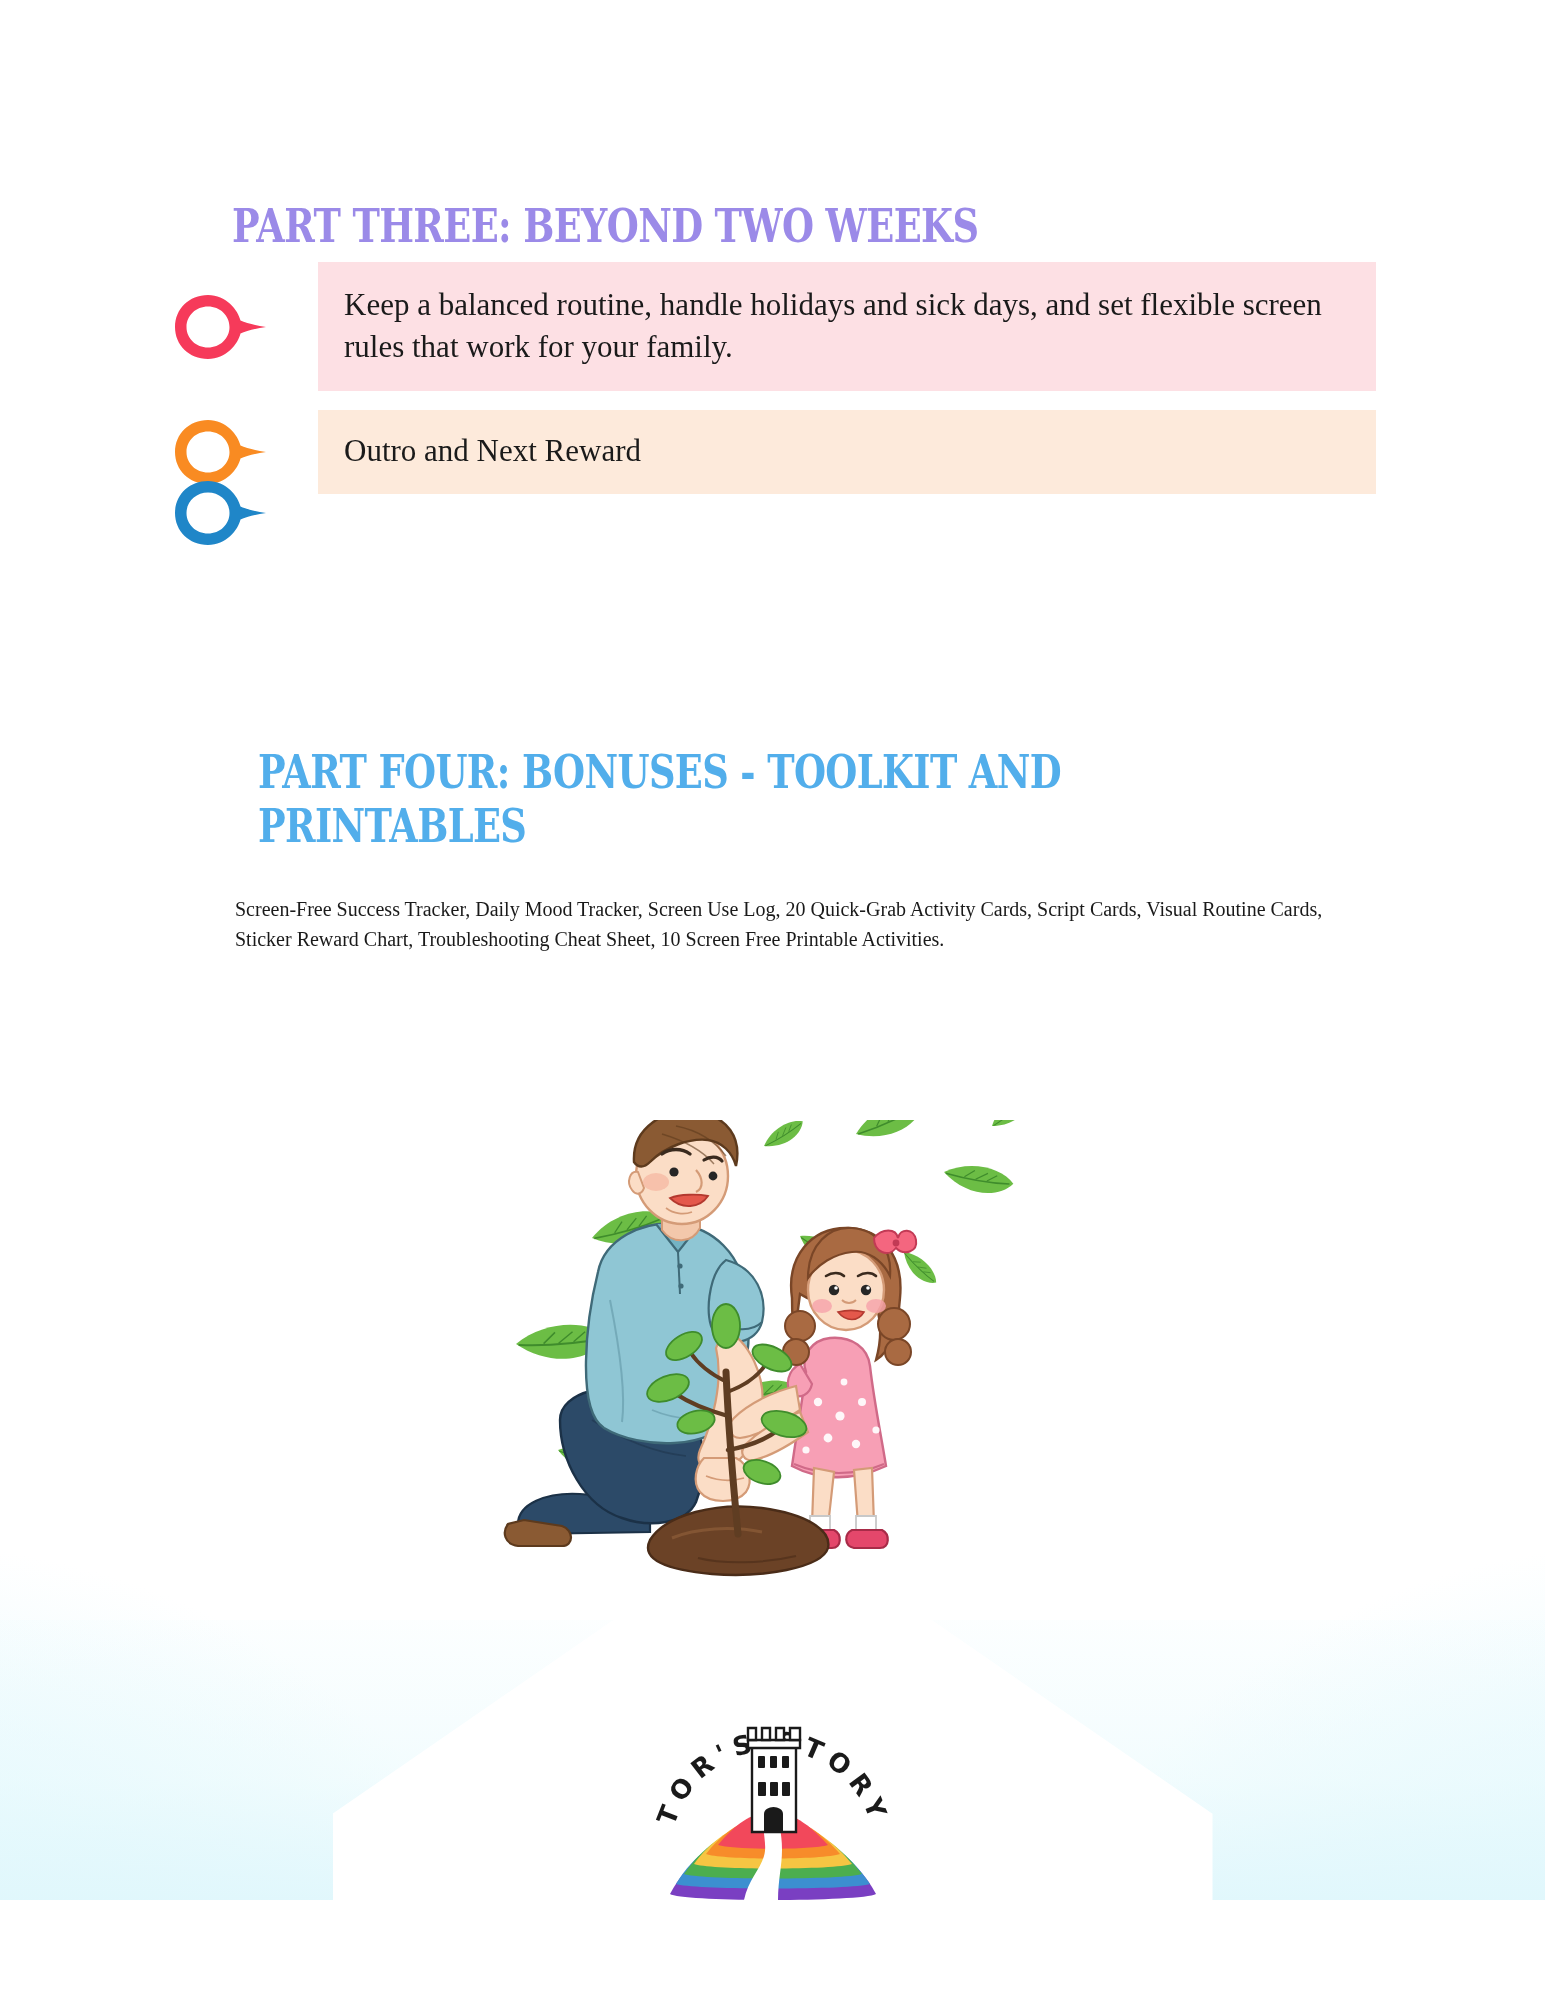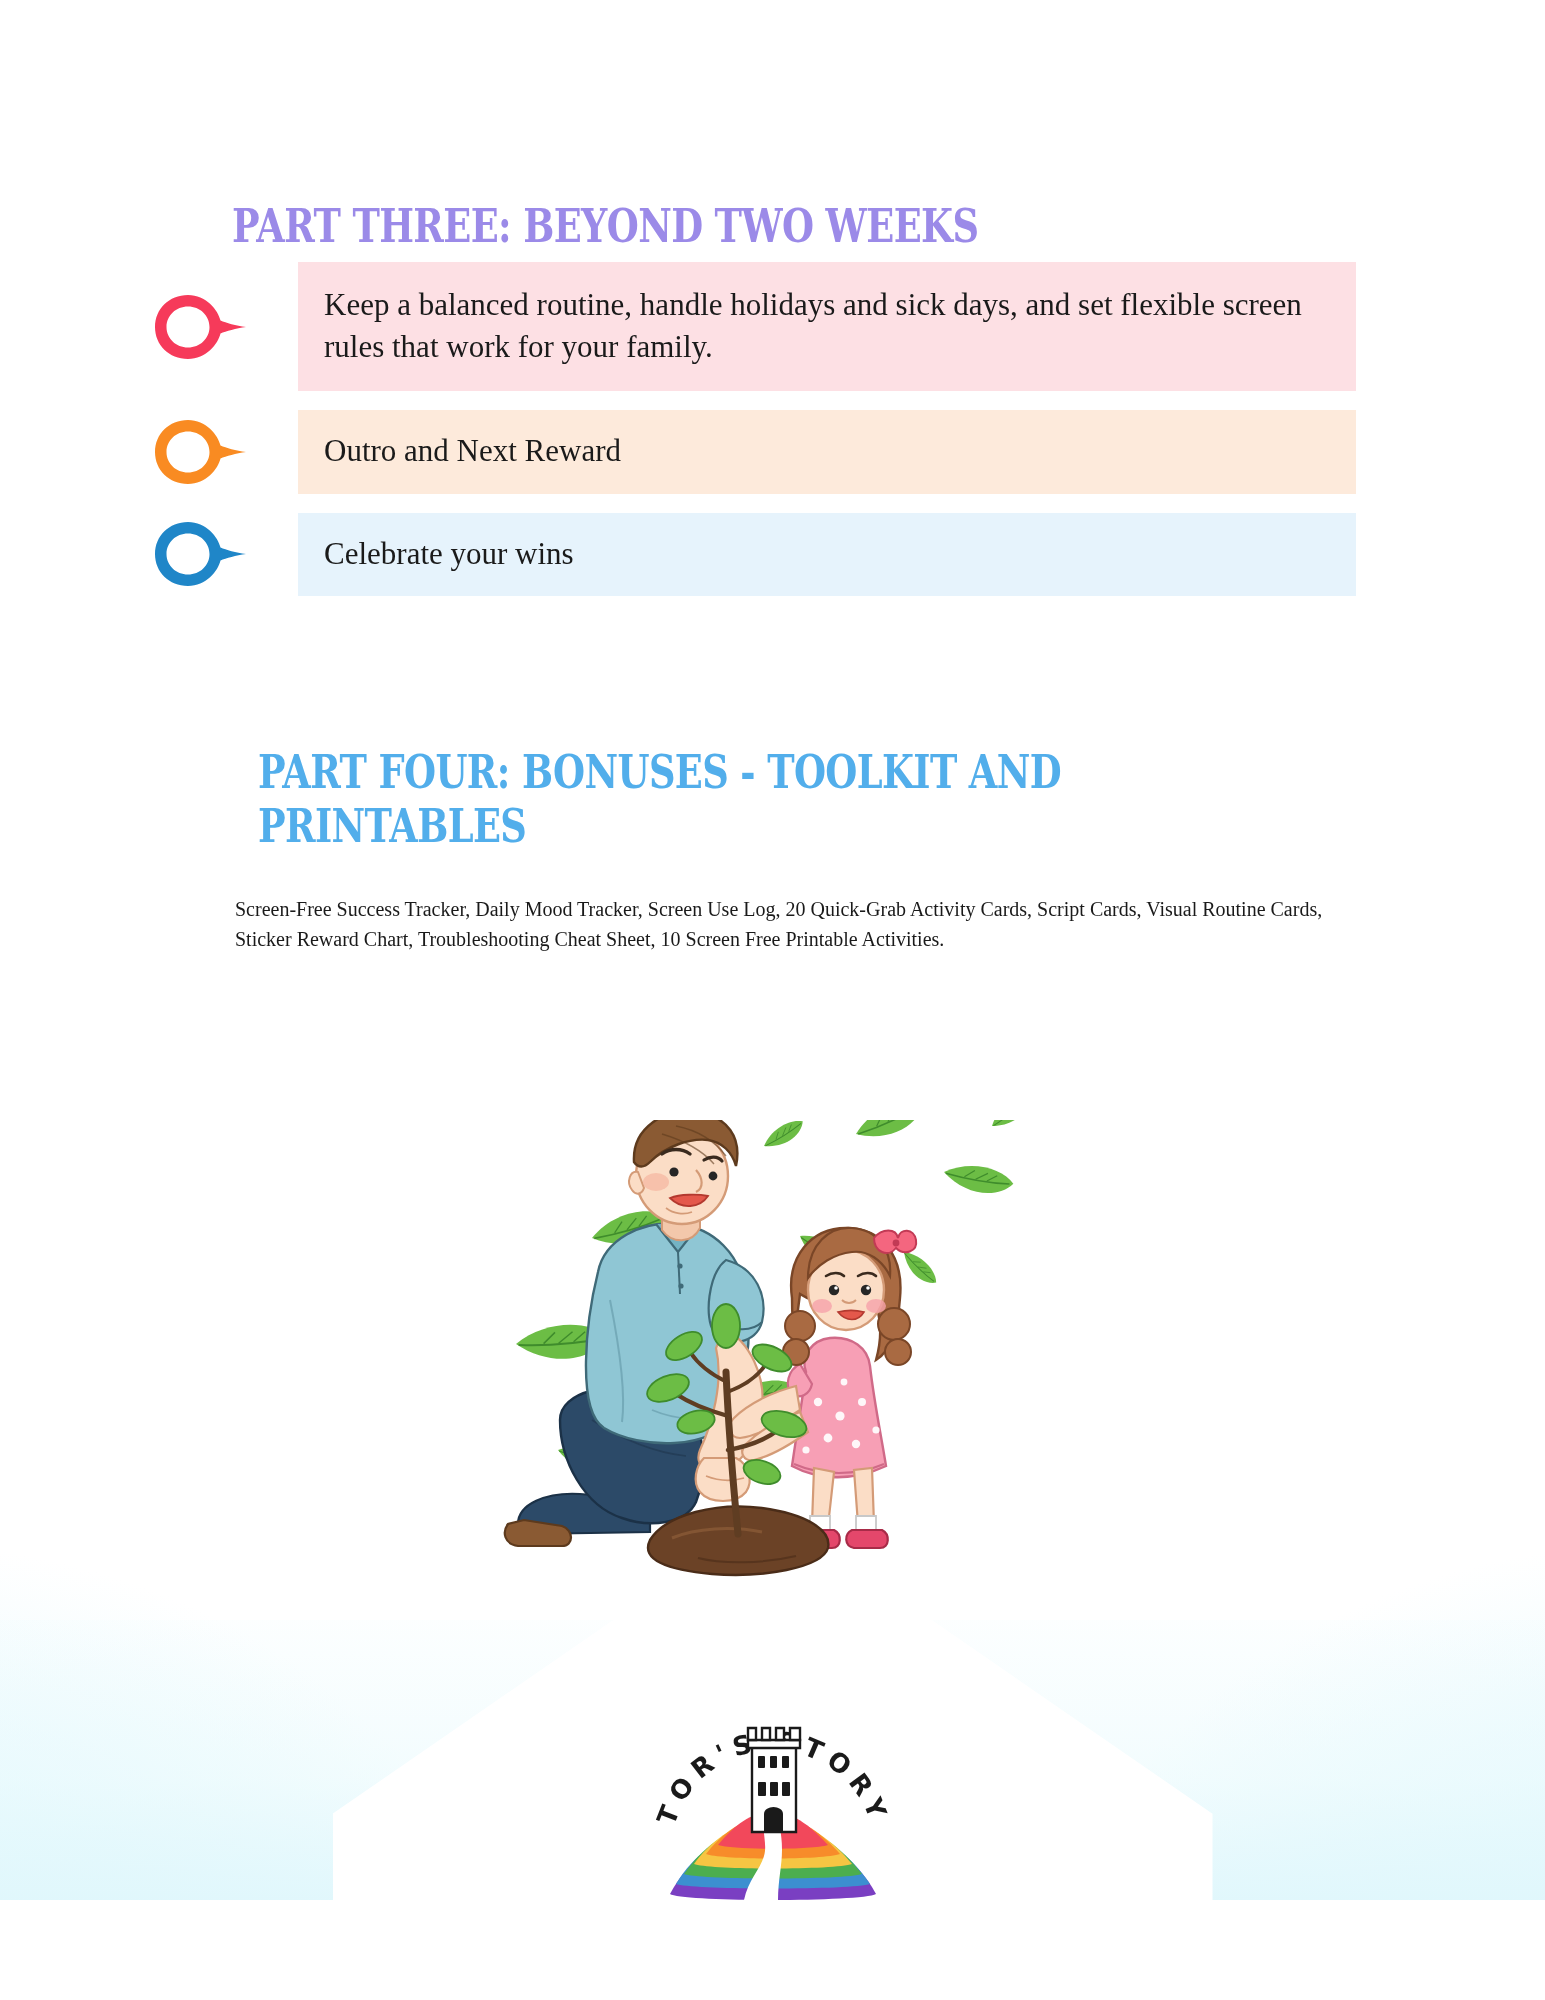--- a/index.html
+++ b/index.html
@@ -88,20 +88,21 @@
     position: absolute;
     left: 0;
     top: 262px;
     width: 1545px;
   }
   .bullet-row {
     position: relative;
     display: flex;
     align-items: stretch;
     margin-bottom: 19px;
+    margin-left: 20px;
   }
   .bullet-marker {
     position: absolute;
     left: 152px;
     top: 50%;
     transform: translateY(-50%);
     width: 96px;
     height: 68px;
     flex: none;
     z-index: 4;
@@ -225,21 +226,20 @@
                      C 66 51, 54 66, 36 66
                      C 17 66, 3 52, 3 34
                      C 3 16, 17 2, 36 2 Z
                      M 36 13.5
                      C 24 13.5, 14.5 22.5, 14.5 34
                      C 14.5 45.5, 24 54.5, 36 54.5
                      C 48 54.5, 57.5 45.5, 57.5 34
                      C 57.5 22.5, 48 13.5, 36 13.5 Z" fill="#1f86c8" fill-rule="evenodd"></path>
           </svg>
         </span>
-        <div class="bullet-box one-line" style="background:#e6f3fc;">Celebrate your wins</div>
       </div>
 
     </div>
 
     <h1 class="section-heading" id="heading-four">PART FOUR: BONUSES - TOOLKIT AND PRINTABLES</h1>
 
     <p id="bonus-paragraph">Screen-Free Success Tracker, Daily Mood Tracker, Screen Use Log, 20 Quick-Grab Activity Cards, Script Cards, Visual Routine Cards, Sticker Reward Chart, Troubleshooting Cheat Sheet, 10 Screen Free Printable Activities.</p>
 
     <div id="illustration">
       <svg viewBox="0 0 640 520" aria-hidden="true">

